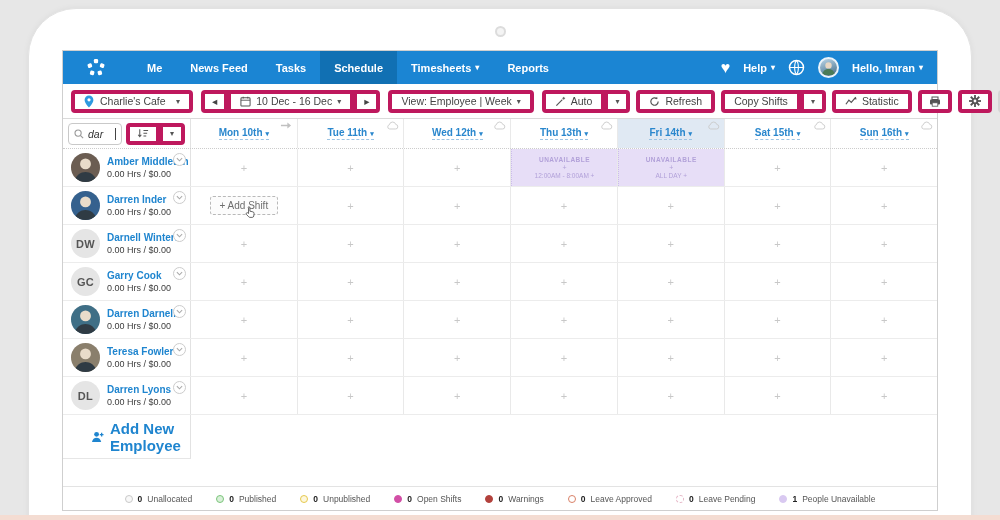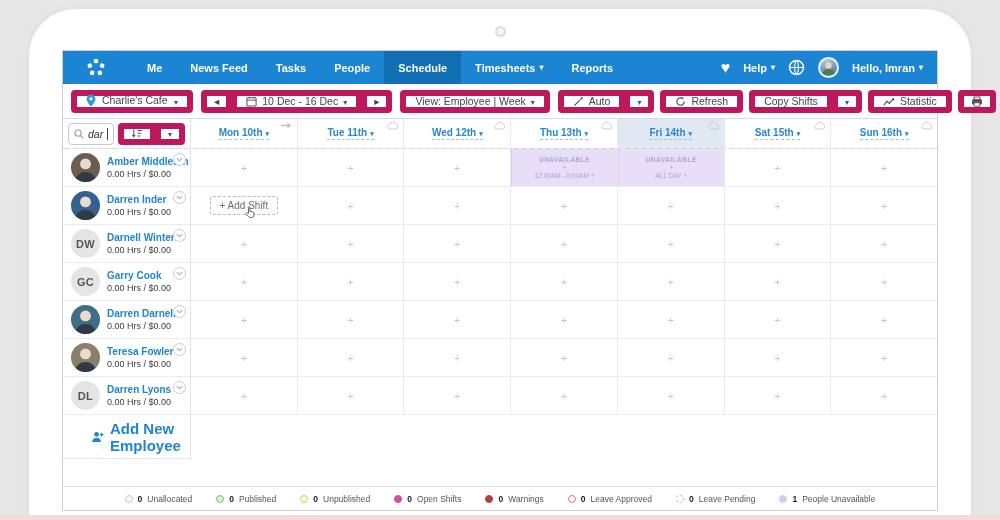--- a/index.html
+++ b/index.html
@@ -25,21 +25,21 @@
   .nav-item.active { background:#1170b3; }
   .nav-item .caret { margin-left:4px; font-size:8px; }
   .nav-right { margin-left:auto; display:flex; align-items:center; gap:13px; padding-right:14px; }
   .heart { font-size:16px; line-height:1; }
   .nav-greet { font-weight:600; display:flex; align-items:center; gap:4px; }
   .avatar-sm { width:21px; height:21px; border-radius:50%; border:2px solid #eaf3fa; overflow:hidden;
                background:linear-gradient(160deg,#bcd6e8 0%, #6f94ad 60%, #49657c 100%); }
 
   
   .toolbar { height:35px; display:flex; align-items:center; padding:0 8px; gap:8px; border-bottom:1px solid #dadada; background:#fff; }
-  .btn { display:inline-flex; align-items:flex-end; gap:5px; height:23px; padding:0 9px; border:6px solid #be185d;
+  .btn { display:inline-flex; align-items:center; gap:5px; height:23px; padding:0 9px; border:4px solid #be185d;
          border-radius:4px; background:#fff; font-size:10.5px; color:#444; cursor:pointer; white-space:nowrap; }
   .btn .caret { font-size:8px; color:#555; }
   .btn-group { display:inline-flex; }
   .btn-group .btn { border-radius:0; margin-left:-1px; }
   .btn-group .btn:first-child { border-radius:4px 0 0 4px; margin-left:0; }
   .btn-group .btn:last-child { border-radius:0 4px 4px 0; }
   .btn.disabled { background:#e9e9e9; color:#aaa; border-color:#d5d5d5; }
   .btn.icon-only { padding:0 7px; }
   .toolbar-right { margin-left:auto; display:flex; align-items:center; gap:6px; }
 
@@ -119,23 +119,20 @@
     <div style="display:flex; align-items:stretch;">
         <div class="nav-item">
           <span>Me</span>
         </div>
         <div class="nav-item">
           <span>News Feed</span>
         </div>
         <div class="nav-item">
           <span>Tasks</span>
         </div>
-        <div class="nav-item">
-          <span>People</span>
-        </div>
         <div class="nav-item active">
           <span>Schedule</span>
         </div>
         <div class="nav-item">
           <span>Timesheets</span>
           <span class="caret">▾</span>
         </div>
         <div class="nav-item">
           <span>Reports</span>
         </div>

